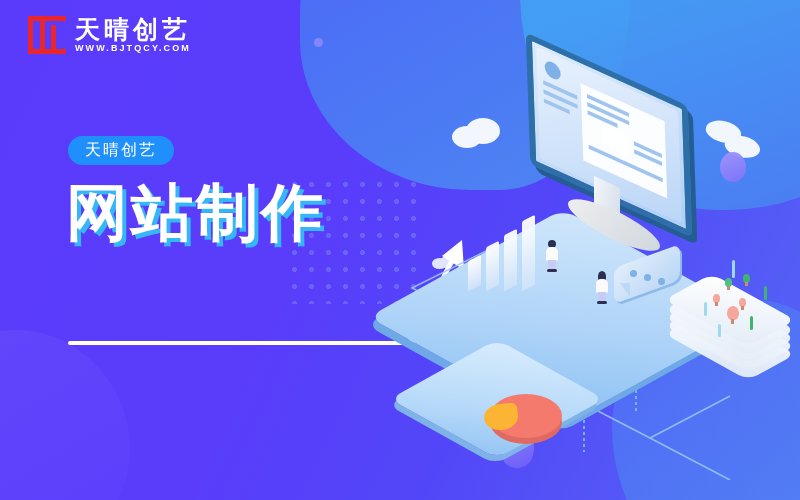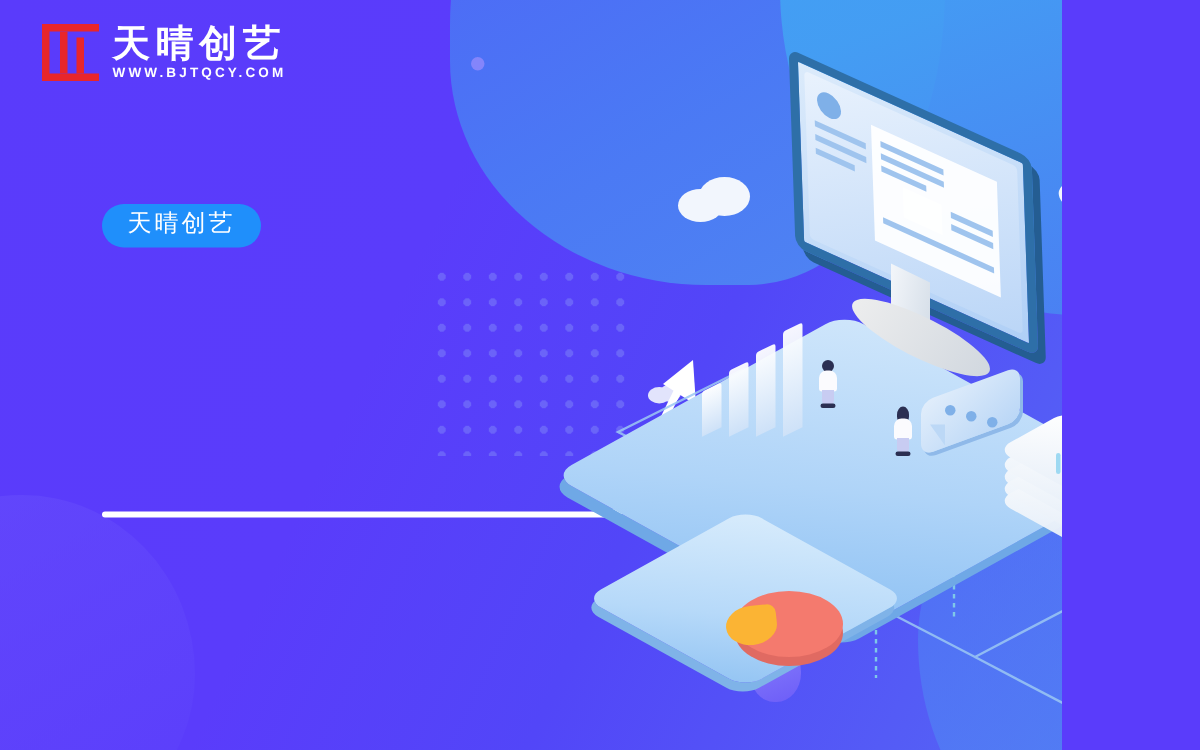--- a/index.html
+++ b/index.html
@@ -2,21 +2,21 @@
 <html><head>
 <meta charset="utf-8">
 <style>
   html,body{margin:0;padding:0;}
   body{
     width:800px;height:500px;overflow:hidden;
     font-family:"Liberation Sans","DejaVu Sans",sans-serif;
     background:#5A3CFB;
   }
   #banner{
-    position:relative;width:708px;height:500px;overflow:hidden;
+    position:relative;width:800px;height:500px;overflow:hidden;
     background:linear-gradient(115deg,#5A3BFB 0%,#5A3CFB 38%,#5246F8 62%,#5566F5 100%);
   }
 
   
   .blob{position:absolute;border-radius:50%;}
   .blob-a{
     left:300px;top:-170px;width:330px;height:360px;
     background:linear-gradient(150deg,#4E63F7 0%,#4A7CF4 60%,#4F88F2 100%);
     border-radius:48% 58% 42% 55%/55% 46% 58% 44%;
     opacity:.95;
@@ -217,20 +217,21 @@
     </div>
     <div class="logo-text">
       <div class="logo-cn">天晴创艺</div>
       <div class="logo-url">WWW.BJTQCY.COM</div>
     </div>
   </div>
 
   <div id="dot-grid"></div>
 
   <div id="badge">天晴创艺</div>
+  <div id="headline">网站制作</div>
   <div id="rule"></div>
 
   <svg id="arrow" viewBox="0 0 70 110">
     <path d="M2,106 L14,106 L56,20" stroke="#ffffff" stroke-width="5" fill="none" stroke-linecap="round"></path>
     <path d="M64,4 L66,34 L44,20 Z" fill="#ffffff"></path>
   </svg>
 
   <div id="illus">
 
     <svg id="wires" viewBox="0 0 400 420">

